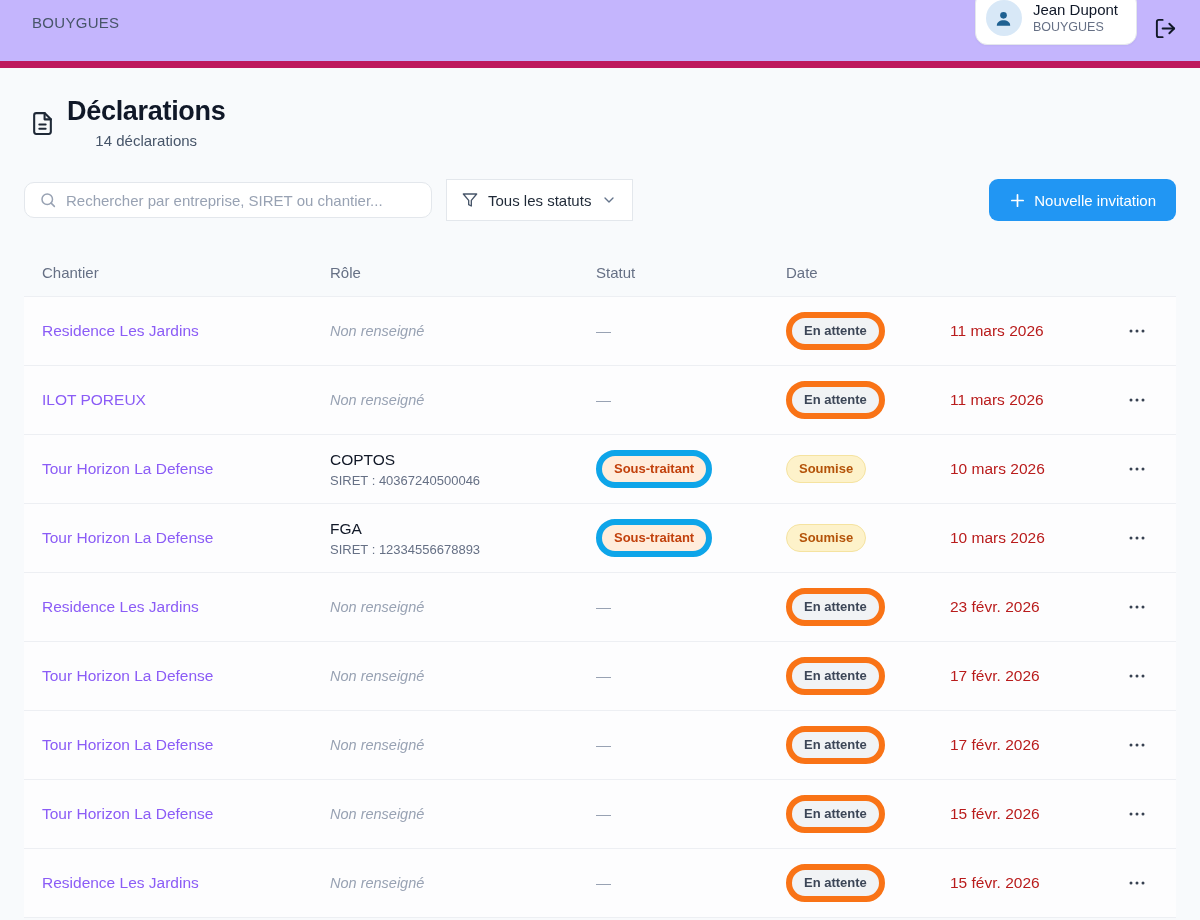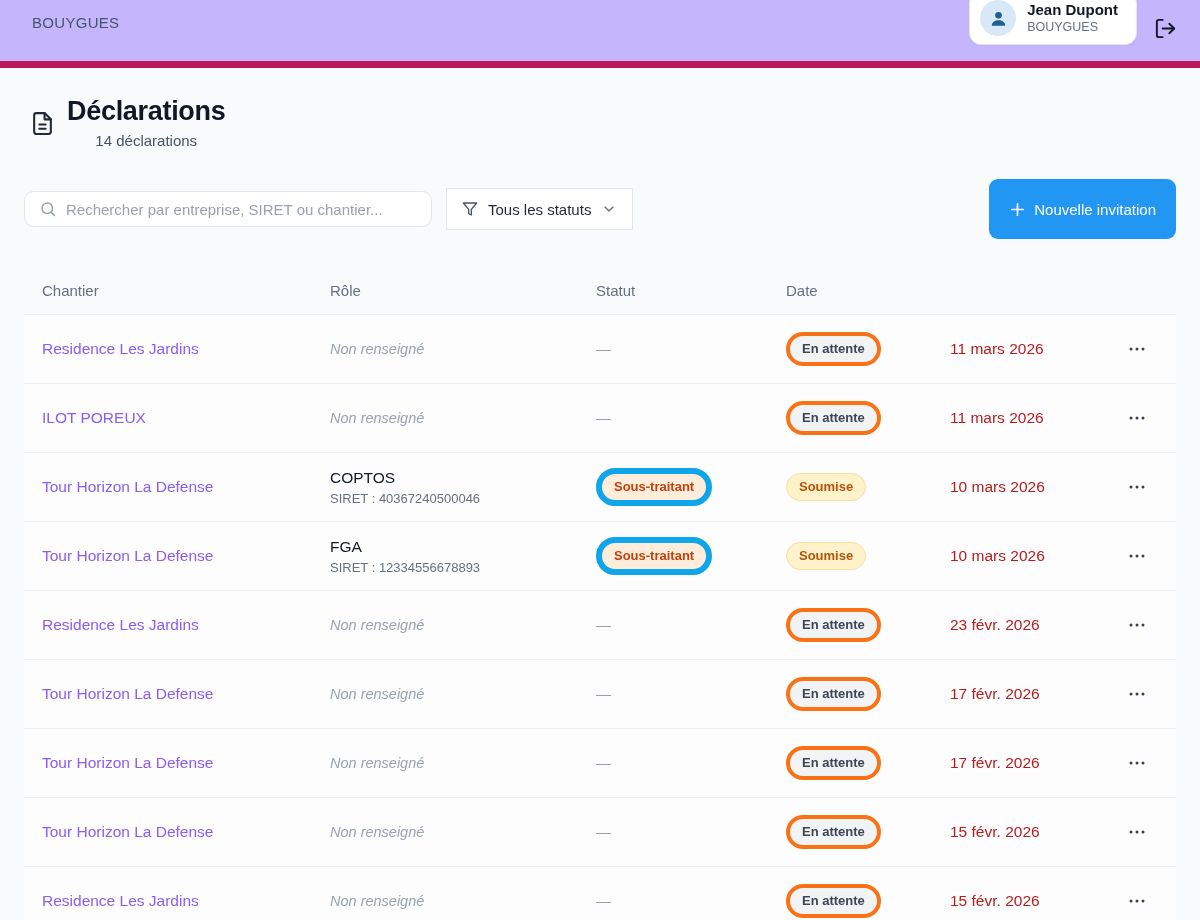--- a/index.html
+++ b/index.html
@@ -23,21 +23,21 @@
     display:flex; align-items:center; gap:11px;
     background:#fff; border:1px solid #e4e7ec; border-radius:12px;
     padding:8px 18px 8px 10px;
     box-shadow:0 1px 2px rgba(16,24,40,.04);
   }
   .avatar {
     width:36px; height:36px; border-radius:50%;
     background:#d8e8f7; display:flex; align-items:center; justify-content:center;
     flex:0 0 auto;
   }
-  .user-name { font-size:15px; font-weight:700; color:#101828; line-height:18px; }
+  .user-name { font-size:15px; font-weight:400; color:#101828; line-height:18px; }
   .user-company { font-size:12.5px; color:#667085; line-height:16px; }
   .logout-btn {
     position:absolute; right:20px; top:13px;
     width:30px; height:30px; display:flex; align-items:center; justify-content:center;
     background:none; border:none; cursor:pointer;
   }
   
   .main { padding:0 24px; }
   .page-header { display:flex; gap:12px; margin-top:28px; padding-left:6px; }
   .page-header .doc-icon { margin-top:15px; flex:0 0 auto; }
@@ -55,21 +55,21 @@
     font-family:"Liberation Sans", sans-serif; color:#101828; background:transparent;
   }
   .search-box input::placeholder { color:#98a2b3; }
   .filter-select {
     height:42px; background:#fff; border:1px solid #e3e7ec; border-radius:0;
     display:flex; align-items:center; gap:10px; padding:0 15px; cursor:pointer;
   }
   .filter-select .filter-label { font-size:15px; font-weight:500; color:#1f2937; }
   .spacer { flex:1; }
   .primary-btn {
-    height:60px; padding:0 20px; border:none; border-radius:9px;
+    height:42px; padding:0 20px; border:none; border-radius:9px;
     background:var(--accent,#2196f3); color:#fff; cursor:pointer;
     display:flex; align-items:center; gap:8px;
     font-size:15px; font-weight:500; font-family:"Liberation Sans", sans-serif;
   }
   
   .table { margin-top:28px; }
   .thead, .trow {
     display:grid;
     grid-template-columns:306px 266px 190px 164px 1fr 56px;
     align-items:center;
@@ -81,21 +81,21 @@
   .cell-chantier { font-size:15.5px; font-weight:500; color:#8b5cf6; }
   .ent-empty { font-size:14.5px; font-style:italic; color:#98a2b3; }
   .ent-name { font-size:15.5px; font-weight:500; color:#111827; line-height:20px; }
   .ent-siret { font-size:13px; color:#667085; line-height:17px; margin-top:2px; }
   .role-dash { font-size:15px; color:#98a2b3; }
   .badge {
     display:inline-block; padding:5px 12px; border-radius:999px;
     font-size:13px; font-weight:600; line-height:16px;
   }
   .badge.role-badge { background:var(--role-bg,#ffeddc); color:var(--role-fg,#c2410c); border:6px solid #0ea5e9; }
-  .badge.pending    { background:var(--pending-bg,#f1f3f5); color:var(--pending-fg,#3c4657); border:4px solid #f97316; }
+  .badge.pending    { background:var(--pending-bg,#f1f3f5); color:var(--pending-fg,#3c4657); border:6px solid #f97316; }
   .badge.submitted  { background:var(--submitted-bg,#fdf2ca); color:var(--submitted-fg,#b45309); border:1px solid #f5e3a0; }
   .cell-date { font-size:15.5px; color:#b91c1c; }
   .actions-btn {
     width:34px; height:30px; border:none; background:none; cursor:pointer;
     display:flex; align-items:center; justify-content:center;
   }
   svg { display:block; }
 </style>
 </head>
 <body>

